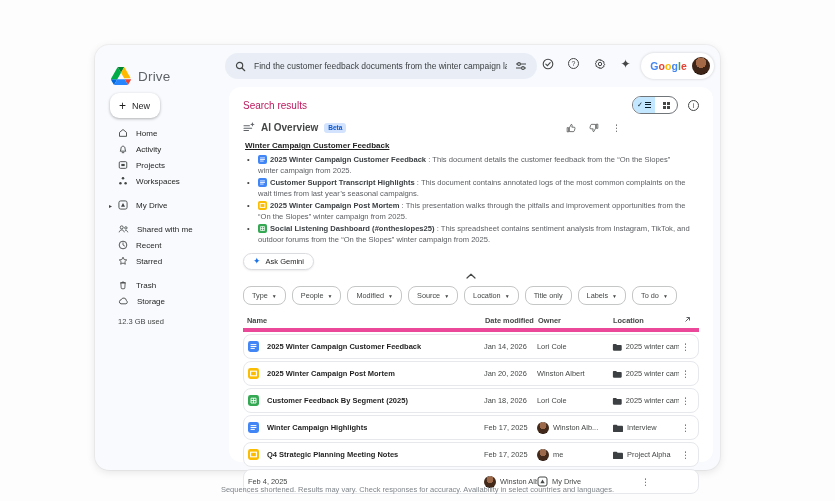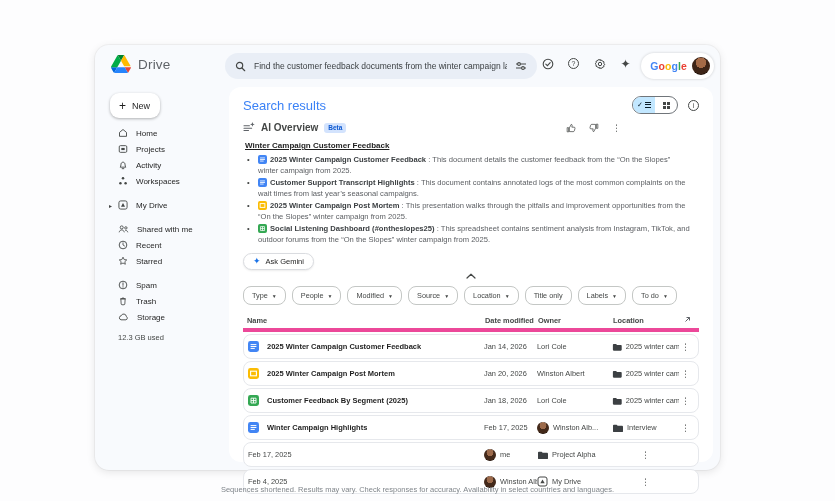--- a/index.html
+++ b/index.html
@@ -8,21 +8,21 @@
     background:#fdfdfe;font-family:"Liberation Sans",sans-serif;
     -webkit-font-smoothing:antialiased;color:#1f1f1f;
   }
   .window{
     position:absolute;left:95px;top:45px;width:625px;height:425px;
     background:#f8fafd;border-radius:14px;
     box-shadow:0 0 0 1px rgba(0,0,0,.04),0 2px 8px rgba(0,0,0,.10);
   }
   
   .topbar{position:absolute;left:0;top:0;right:0;height:42px;}
-  .brand{position:absolute;left:16px;top:10px;display:flex;align-items:center;gap:7px;cursor:pointer;}
+  .brand{position:absolute;left:16px;top:22px;display:flex;align-items:center;gap:7px;cursor:pointer;}
   .brand .appname{font-size:13.5px;color:#5f6368;letter-spacing:.2px;}
   .searchbar{
     position:absolute;left:130px;top:8px;width:312px;height:26px;border-radius:13px;
     background:#e9eef6;display:flex;align-items:center;padding:0 10px;gap:8px;box-sizing:border-box;
   }
   .searchbar input{
     flex:1;border:none;outline:none;background:transparent;font-family:inherit;
     font-size:8.5px;color:#3c4043;padding:0;min-width:0;
   }
   .hdr-icons{position:absolute;right:62px;top:12px;display:flex;gap:13px;align-items:center;}
@@ -51,21 +51,21 @@
   .nav-item .caret{position:absolute;left:-1px;font-size:6px;color:#444746;}
   .nav-item svg{flex:0 0 auto;}
   .nav-item .lbl{font-size:8px;color:#1f1f1f;white-space:nowrap;}
   .storage-used{font-size:7.5px;color:#444746;margin-top:3px;padding-left:8px;}
   
   .panel{
     position:absolute;left:134px;top:42px;right:7px;bottom:8px;background:#fff;border-radius:12px;
     padding:9px 14px;box-sizing:border-box;
   }
   .title-row{display:flex;align-items:center;}
-  .page-title{font-size:13px;color:#3b82f6;}
+  .page-title{font-size:10px;color:#be185d;}
   .title-spacer{flex:1;}
   .view-toggle{display:flex;width:46px;height:18px;border:1px solid #70757a;border-radius:9px;overflow:hidden;box-sizing:border-box;cursor:pointer;}
   .seg{flex:1;display:flex;align-items:center;justify-content:center;gap:2px;}
   .seg.sel{background:#c2e7ff;}
   .seg .chk{font-size:7px;color:#0b1d29;}
   .mini-list{display:inline-block;width:6px;height:6px;
     background:linear-gradient(#0b1d29 0 1px,transparent 1px 2.5px,#0b1d29 2.5px 3.5px,transparent 3.5px 5px,#0b1d29 5px 6px);}
   .mini-grid{display:inline-block;width:7px;height:7px;
     background:
       linear-gradient(#444746,#444746) 0 0/3px 3px no-repeat,
@@ -227,31 +227,31 @@
     <nav class="nav">
       <div class="nav-group">
         <div class="nav-item">
           <svg width="10" height="10" viewBox="0 0 12 12">
               <path d="M1.8 5.3 6 1.8l4.2 3.5V10H1.8z" fill="none" stroke="#444746" stroke-width="1.1" stroke-linejoin="round"></path>
             </svg>
           <span class="lbl">Home</span>
         </div>
         <div class="nav-item">
           <svg width="10" height="10" viewBox="0 0 12 12">
+              <path d="M2.6 8.6c.6-.7.9-1.6.9-2.8 0-2 1.1-3.2 2.5-3.2s2.5 1.2 2.5 3.2c0 1.2.3 2.1.9 2.8z" fill="none" stroke="#444746" stroke-width="1.1" stroke-linejoin="round"></path>
+              <path d="M5 10.4h2" stroke="#444746" stroke-width="1.1" stroke-linecap="round"></path>
+            </svg>
+          <span class="lbl">Activity</span>
+        </div>
+        <div class="nav-item">
+          <svg width="10" height="10" viewBox="0 0 12 12">
               <rect x="1.5" y="2" width="9" height="8" rx="1.4" fill="none" stroke="#444746" stroke-width="1.1"></rect>
               <rect x="4" y="4.7" width="4" height="2.6" fill="#444746"></rect>
             </svg>
           <span class="lbl">Projects</span>
-        </div>
-        <div class="nav-item">
-          <svg width="10" height="10" viewBox="0 0 12 12">
-              <path d="M2.6 8.6c.6-.7.9-1.6.9-2.8 0-2 1.1-3.2 2.5-3.2s2.5 1.2 2.5 3.2c0 1.2.3 2.1.9 2.8z" fill="none" stroke="#444746" stroke-width="1.1" stroke-linejoin="round"></path>
-              <path d="M5 10.4h2" stroke="#444746" stroke-width="1.1" stroke-linecap="round"></path>
-            </svg>
-          <span class="lbl">Activity</span>
         </div>
         <div class="nav-item">
           <svg width="10" height="10" viewBox="0 0 12 12">
               <g fill="#444746">
                 <circle cx="6" cy="2.8" r="1.5"></circle>
                 <circle cx="2.9" cy="8.6" r="1.5"></circle>
                 <circle cx="9.1" cy="8.6" r="1.5"></circle>
               </g>
             </svg>
           <span class="lbl">Workspaces</span>
@@ -287,28 +287,20 @@
         </div>
         <div class="nav-item">
           <svg width="10" height="10" viewBox="0 0 12 12">
               <path d="M6 1.4 7.4 4.3l3.1.4-2.3 2.1.6 3.1L6 8.4 3.2 9.9l.6-3.1L1.5 4.7l3.1-.4z" fill="none" stroke="#444746" stroke-width="1" stroke-linejoin="round"></path>
             </svg>
           <span class="lbl">Starred</span>
         </div>
       </div>
 
       <div class="nav-group">
-        <div class="nav-item">
-          <svg width="10" height="10" viewBox="0 0 12 12">
-              <circle cx="6" cy="6" r="4.6" fill="none" stroke="#444746" stroke-width="1.1"></circle>
-              <path d="M6 3.4v3" stroke="#444746" stroke-width="1.1" stroke-linecap="round"></path>
-              <circle cx="6" cy="8.3" r=".7" fill="#444746"></circle>
-            </svg>
-          <span class="lbl">Spam</span>
-        </div>
         <div class="nav-item">
           <svg width="10" height="10" viewBox="0 0 12 12">
               <path d="M2.6 3.4h6.8M4.8 3.4v-.9h2.4v.9" fill="none" stroke="#444746" stroke-width="1"></path>
               <path d="M3.4 3.4h5.2l-.4 6.2c0 .5-.5.9-1 .9H4.8c-.5 0-1-.4-1-.9z" fill="none" stroke="#444746" stroke-width="1"></path>
             </svg>
           <span class="lbl">Trash</span>
         </div>
         <div class="nav-item">
           <svg width="11" height="10" viewBox="0 0 12 11">
               <path d="M3.2 8.6a2.3 2.3 0 0 1 .3-4.5 2.9 2.9 0 0 1 5.6.8 2 2 0 0 1-.4 3.7z" fill="none" stroke="#444746" stroke-width="1"></path>
@@ -515,20 +507,26 @@
         <span class="cell-loc">
             <svg width="11" height="9" viewBox="0 0 11 9">
               <use href="#ic-folder"></use>
             </svg>
             <span class="cell-txt">Interview</span>
           </span>
         <span class="row-dots">⋮</span>
       </div>
 
       <div class="trow">
+        <span class="cell-name">
+            <svg width="11" height="11" viewBox="0 0 11 11">
+              <use href="#ic-slides"></use>
+            </svg>
+            <span class="nm">Q4 Strategic Planning Meeting Notes</span>
+          </span>
         <span class="cell-txt">Feb 17, 2025</span>
         <span class="cell-owner">
             <span class="owner-av"></span>
             <span class="cell-txt">me</span>
           </span>
         <span class="cell-loc">
             <svg width="11" height="9" viewBox="0 0 11 9">
               <use href="#ic-folder"></use>
             </svg>
             <span class="cell-txt">Project Alpha</span>

